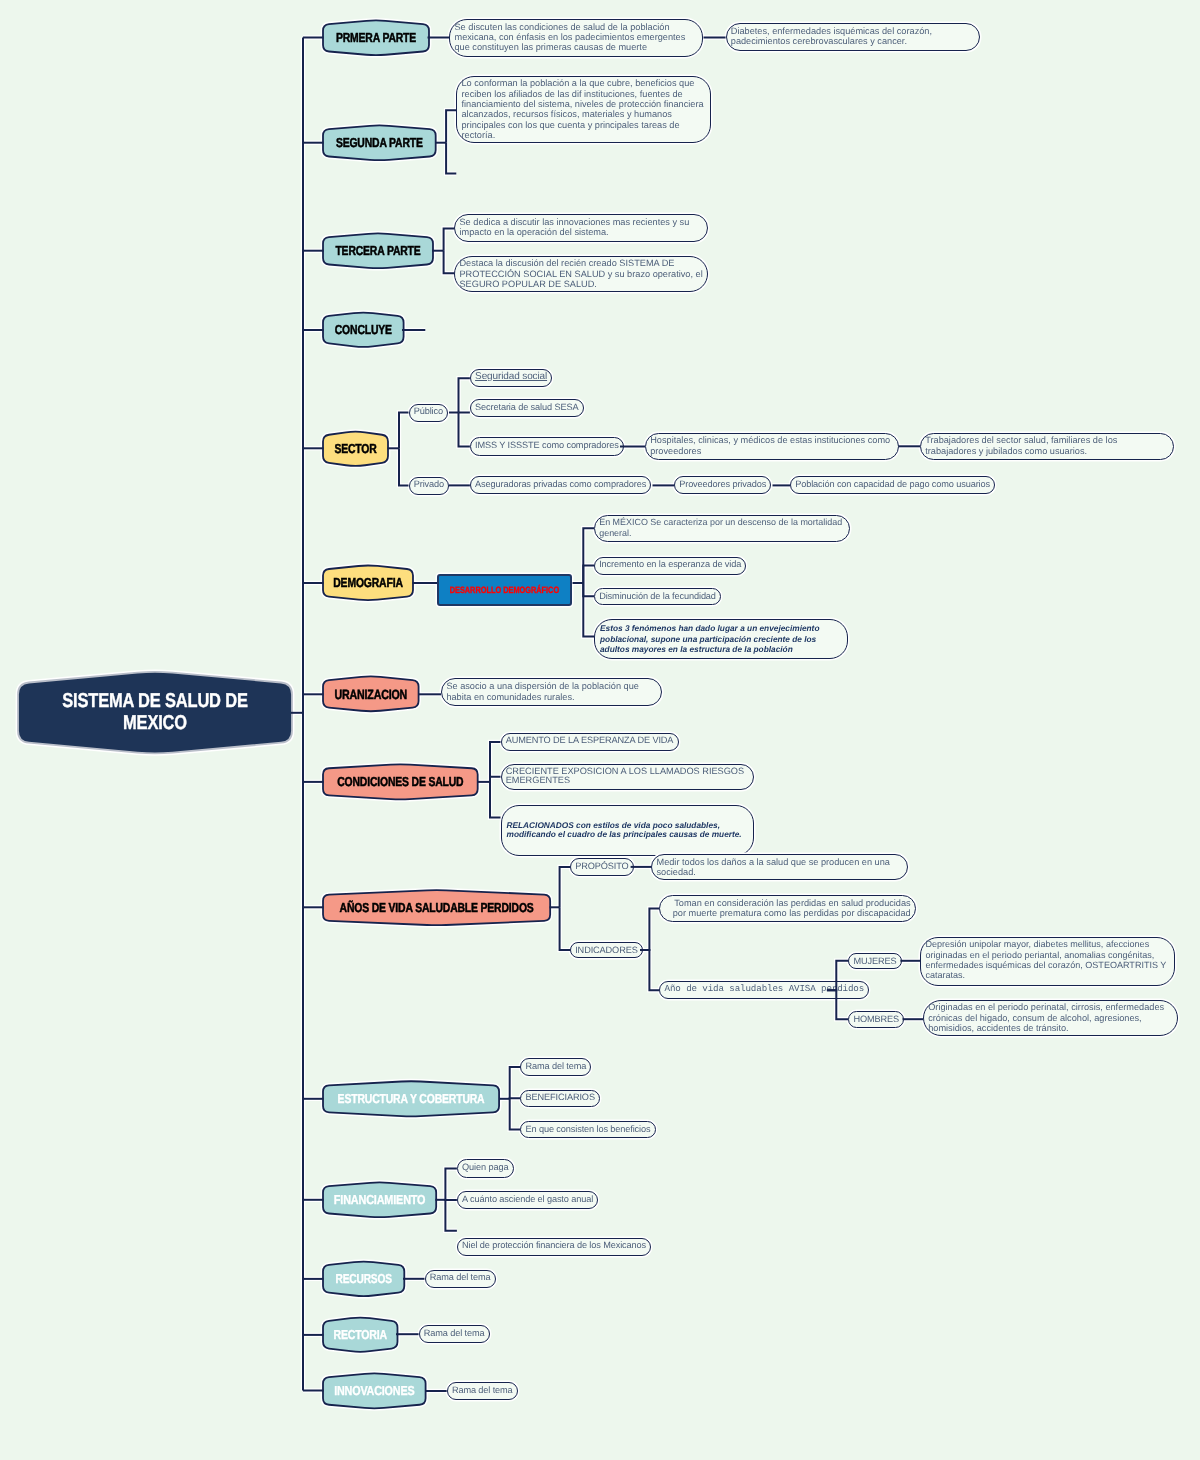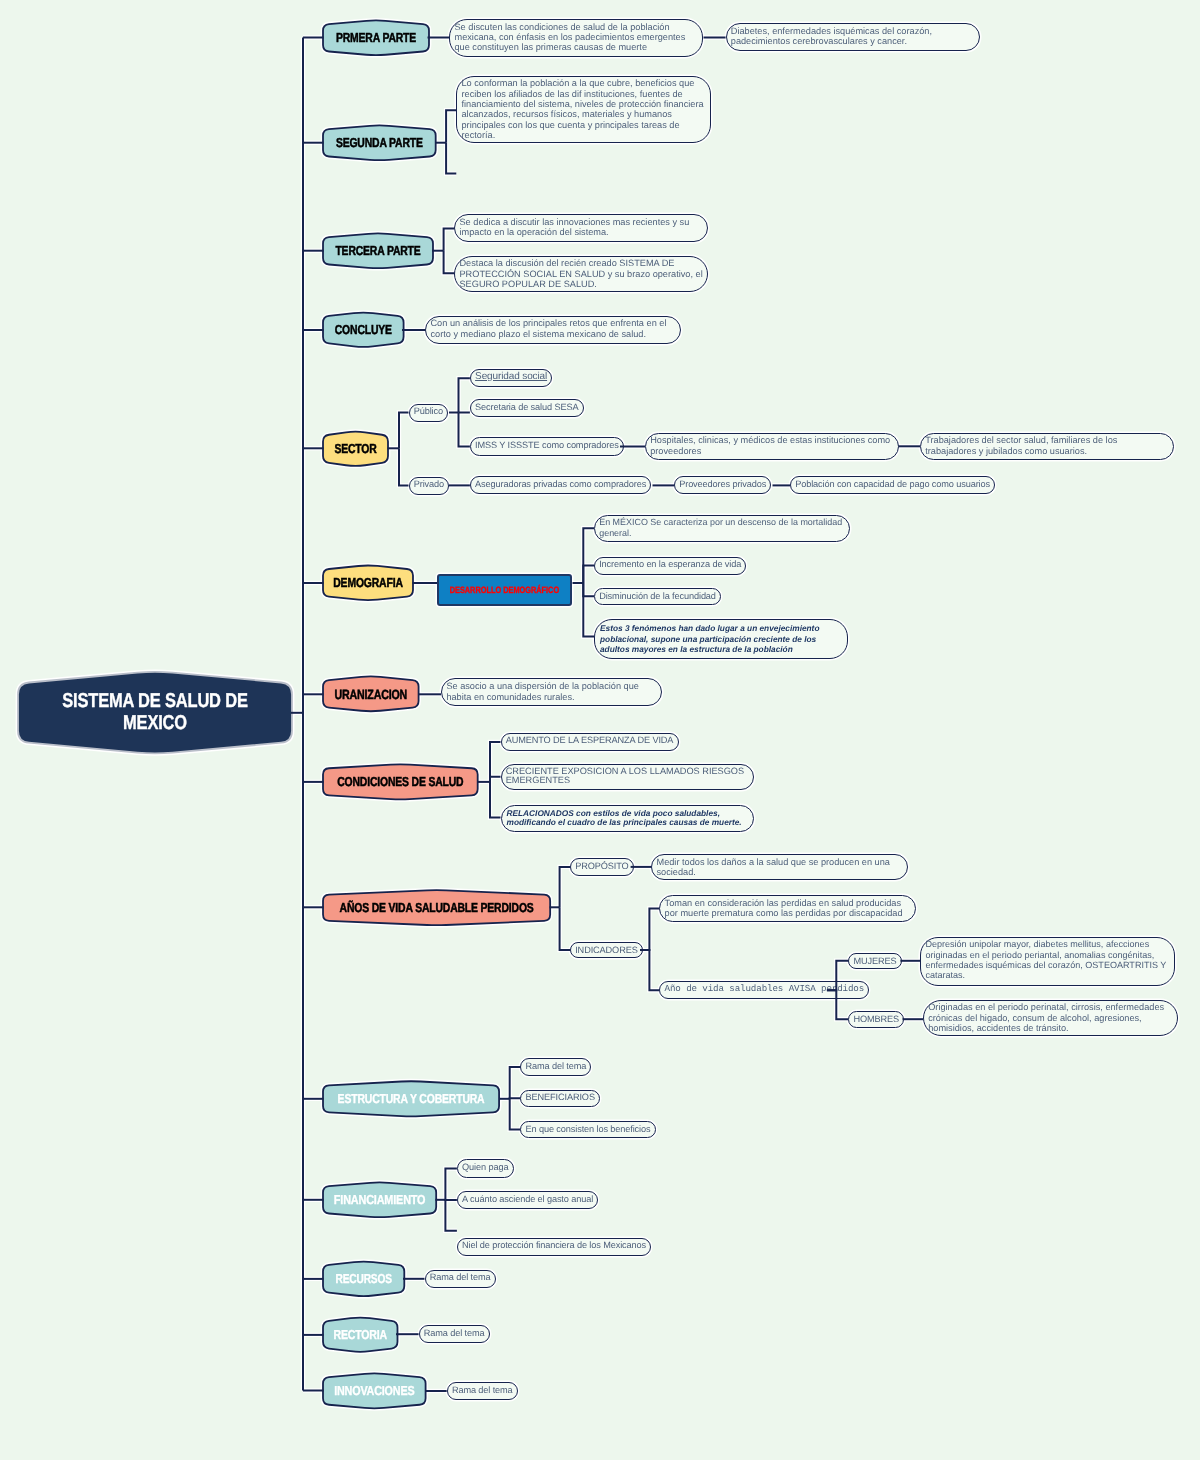--- a/index.html
+++ b/index.html
@@ -206,21 +206,20 @@
     </div>
     <div class="leaf node" style="left: 454.3px; top: 214.3px; width: 254px; min-height: 27.5px; font-size: 9.2px; line-height: 10.3px;"><span>Se dedica a discutir las innovaciones mas recientes y su impacto en la operación del sistema.</span></div>
     <div class="leaf node" style="left: 454.3px; top: 255.5px; width: 254px; min-height: 36.5px; font-size: 9.2px; line-height: 10.3px;"><span>Destaca la discusión del recién creado SISTEMA DE PROTECCIÓN SOCIAL EN SALUD y su brazo operativo, el SEGURO POPULAR DE SALUD.</span></div>
     <div class="hexwrap" style="left: 322.5px; top: 312.3px; width: 80.6px; height: 35.4px;">
       <svg width="80.6" height="35.4" viewBox="0 0 80.6 35.4">
         <path d="M0.00 10.60 Q0.00 4.60 5.96 3.92 L30.76 1.09 Q40.30 0.00 49.84 1.09 L74.64 3.92 Q80.60 4.60 80.60 10.60 L80.60 24.80 Q80.60 30.80 74.64 31.48 L49.84 34.31 Q40.30 35.40 30.76 34.31 L5.96 31.48 Q0.00 30.80 0.00 24.80 Z" fill="none" stroke="#ffffff" stroke-width="4.8" stroke-linejoin="round"></path>
         <path d="M0.00 10.60 Q0.00 4.60 5.96 3.92 L30.76 1.09 Q40.30 0.00 49.84 1.09 L74.64 3.92 Q80.60 4.60 80.60 10.60 L80.60 24.80 Q80.60 30.80 74.64 31.48 L49.84 34.31 Q40.30 35.40 30.76 34.31 L5.96 31.48 Q0.00 30.80 0.00 24.80 Z" fill="#a9d8d8" stroke="#16234d" stroke-width="1.8" stroke-linejoin="round"></path>
       </svg>
       <div class="hexlabel blk" style="color: rgb(0, 0, 0); font-size: 13px; white-space: nowrap; transform: scaleX(0.8);">CONCLUYE</div>
     </div>
-    <div class="leaf node" style="left: 425.3px; top: 315.6px; width: 255.5px; min-height: 28.5px; font-size: 9.2px; line-height: 10.3px;"><span>Con un análisis de los principales retos que enfrenta en el corto y mediano plazo el sistema mexicano de salud.</span></div>
     <div class="hexwrap" style="left: 322.5px; top: 430.5px; width: 65px; height: 35.6px;">
       <svg width="65" height="35.6" viewBox="0 0 65 35.6">
         <path d="M0.00 10.60 Q0.00 4.60 5.94 3.76 L22.99 1.35 Q32.50 0.00 42.01 1.35 L59.06 3.76 Q65.00 4.60 65.00 10.60 L65.00 25.00 Q65.00 31.00 59.06 31.84 L42.01 34.25 Q32.50 35.60 22.99 34.25 L5.94 31.84 Q0.00 31.00 0.00 25.00 Z" fill="none" stroke="#ffffff" stroke-width="4.8" stroke-linejoin="round"></path>
         <path d="M0.00 10.60 Q0.00 4.60 5.94 3.76 L22.99 1.35 Q32.50 0.00 42.01 1.35 L59.06 3.76 Q65.00 4.60 65.00 10.60 L65.00 25.00 Q65.00 31.00 59.06 31.84 L42.01 34.25 Q32.50 35.60 22.99 34.25 L5.94 31.84 Q0.00 31.00 0.00 25.00 Z" fill="#fdde7e" stroke="#16234d" stroke-width="1.8" stroke-linejoin="round"></path>
       </svg>
       <div class="hexlabel blk" style="color: rgb(0, 0, 0); font-size: 13px; white-space: nowrap; transform: scaleX(0.8);">SECTOR</div>
     </div>
     <div class="leaf node" style="left: 408.5px; top: 403.5px; min-height: 18px; font-size: 9.2px; line-height: 10.3px; white-space: nowrap; letter-spacing: -0.12px;"><span>Público</span></div>
     <div class="leaf node" style="left: 408.5px; top: 476.5px; min-height: 18px; font-size: 9.2px; line-height: 10.3px; white-space: nowrap; letter-spacing: -0.12px;"><span>Privado</span></div>
     <div class="leaf node" style="left: 469.9px; top: 369px; min-height: 18.3px; font-size: 10px; line-height: 10.3px; white-space: nowrap; letter-spacing: -0.12px; text-decoration: underline;"><span>Seguridad social</span></div>
@@ -255,32 +254,32 @@
     <div class="leaf node" style="left: 441.2px; top: 678.4px; width: 221px; min-height: 28px; font-size: 9.2px; line-height: 10.3px;"><span>Se asocio a una dispersión de la población que habita en comunidades rurales.</span></div>
     <div class="hexwrap" style="left: 322.5px; top: 764.1px; width: 154.7px; height: 35.6px;">
       <svg width="154.7" height="35.6" viewBox="0 0 154.7 35.6">
         <path d="M0.00 10.60 Q0.00 4.60 5.99 4.24 L67.77 0.57 Q77.35 0.00 86.93 0.57 L148.71 4.24 Q154.70 4.60 154.70 10.60 L154.70 25.00 Q154.70 31.00 148.71 31.36 L86.93 35.03 Q77.35 35.60 67.77 35.03 L5.99 31.36 Q0.00 31.00 0.00 25.00 Z" fill="none" stroke="#ffffff" stroke-width="4.8" stroke-linejoin="round"></path>
         <path d="M0.00 10.60 Q0.00 4.60 5.99 4.24 L67.77 0.57 Q77.35 0.00 86.93 0.57 L148.71 4.24 Q154.70 4.60 154.70 10.60 L154.70 25.00 Q154.70 31.00 148.71 31.36 L86.93 35.03 Q77.35 35.60 67.77 35.03 L5.99 31.36 Q0.00 31.00 0.00 25.00 Z" fill="#f59987" stroke="#16234d" stroke-width="1.8" stroke-linejoin="round"></path>
       </svg>
       <div class="hexlabel blk" style="color: rgb(0, 0, 0); font-size: 13px; white-space: nowrap; transform: scaleX(0.8);">CONDICIONES DE SALUD</div>
     </div>
     <div class="leaf node" style="left: 500.5px; top: 732.6px; min-height: 18.8px; font-size: 9.2px; line-height: 10.3px; white-space: nowrap; letter-spacing: -0.12px;"><span>AUMENTO DE LA ESPERANZA DE VIDA</span></div>
     <div class="leaf node" style="left: 500.5px; top: 763.8px; width: 253.2px; min-height: 25.8px; font-size: 9.2px; line-height: 9.8px;"><span>CRECIENTE EXPOSICION A LOS LLAMADOS RIESGOS EMERGENTES</span></div>
-    <div class="leaf node" style="left: 500.5px; top: 804.8px; width: 253.9px; min-height: 25.6px; font-size: 8.3px; line-height: 9.6px; color: rgb(31, 56, 100); font-weight: bold; font-style: italic; padding: 3px 5px;"><span>RELACIONADOS con estilos de vida poco saludables, modificando el cuadro de las principales causas de muerte.</span></div>
+    <div class="leaf node" style="left: 500.5px; top: 804.8px; width: 253.9px; min-height: 25.6px; font-size: 8.3px; line-height: 9.6px; color: rgb(31, 56, 100); font-weight: bold; font-style: italic; padding: 15px 5px;"><span>RELACIONADOS con estilos de vida poco saludables, modificando el cuadro de las principales causas de muerte.</span></div>
     <div class="hexwrap" style="left: 322.5px; top: 889.6px; width: 227.2px; height: 35.4px;">
       <svg width="227.2" height="35.4" viewBox="0 0 227.2 35.4">
         <path d="M0.00 10.80 Q0.00 4.80 5.99 4.55 L104.01 0.41 Q113.60 0.00 123.19 0.41 L221.21 4.55 Q227.20 4.80 227.20 10.80 L227.20 24.60 Q227.20 30.60 221.21 30.85 L123.19 34.99 Q113.60 35.40 104.01 34.99 L5.99 30.85 Q0.00 30.60 0.00 24.60 Z" fill="none" stroke="#ffffff" stroke-width="4.8" stroke-linejoin="round"></path>
         <path d="M0.00 10.80 Q0.00 4.80 5.99 4.55 L104.01 0.41 Q113.60 0.00 123.19 0.41 L221.21 4.55 Q227.20 4.80 227.20 10.80 L227.20 24.60 Q227.20 30.60 221.21 30.85 L123.19 34.99 Q113.60 35.40 104.01 34.99 L5.99 30.85 Q0.00 30.60 0.00 24.60 Z" fill="#f59987" stroke="#16234d" stroke-width="1.8" stroke-linejoin="round"></path>
       </svg>
       <div class="hexlabel blk" style="color: rgb(0, 0, 0); font-size: 13px; white-space: nowrap; transform: scaleX(0.8);">AÑOS DE VIDA SALUDABLE PERDIDOS</div>
     </div>
     <div class="leaf node" style="left: 570px; top: 858.1px; min-height: 17.5px; font-size: 9.2px; line-height: 10.3px; white-space: nowrap; letter-spacing: -0.12px;"><span>PROPÓSITO</span></div>
     <div class="leaf node" style="left: 570px; top: 941.9px; min-height: 16.5px; font-size: 9.2px; line-height: 10.3px; white-space: nowrap; letter-spacing: -0.12px;"><span>INDICADORES</span></div>
     <div class="leaf node" style="left: 651.3px; top: 853.8px; width: 256.8px; min-height: 25px; font-size: 9.2px; line-height: 10.3px;"><span>Medir todos los daños a la salud que se producen en una sociedad.</span></div>
-    <div class="leaf node" style="left: 659.4px; top: 895.3px; width: 256.5px; min-height: 26.3px; font-size: 9.2px; line-height: 10.3px;"><span>Toman en consideración las perdidas en salud producidas por muerte prematura como las perdidas por discapacidad</span></div>
+    <div class="leaf node" style="left: 659.4px; top: 895.3px; width: 256.5px; min-height: 26.3px; font-size: 9.2px; line-height: 10.3px; text-align: right;"><span>Toman en consideración las perdidas en salud producidas por muerte prematura como las perdidas por discapacidad</span></div>
     <div class="leaf node" style="left: 659.4px; top: 981.3px; min-height: 18px; font-size: 9.2px; line-height: 10.3px; white-space: nowrap; letter-spacing: -0.12px; font-family: Liberation Mono, monospace;"><span>Año de vida saludables AVISA perdidos</span></div>
     <div class="leaf node" style="left: 848.3px; top: 953.1px; min-height: 15.4px; font-size: 9.2px; line-height: 10.3px; white-space: nowrap; letter-spacing: -0.12px;"><span>MUJERES</span></div>
     <div class="leaf node" style="left: 848.3px; top: 1011.3px; min-height: 15.7px; font-size: 9.2px; line-height: 10.3px; white-space: nowrap; letter-spacing: -0.12px;"><span>HOMBRES</span></div>
     <div class="leaf node" style="left: 920.2px; top: 936.5px; width: 254.5px; min-height: 49.1px; font-size: 9.05px; line-height: 10.3px;"><span>Depresión unipolar mayor, diabetes mellitus, afecciones originadas en el periodo periantal, anomalias congénitas, enfermedades isquémicas del corazón, OSTEOARTRITIS Y cataratas.</span></div>
     <div class="leaf node" style="left: 923px; top: 999.5px; width: 254.6px; min-height: 36.4px; font-size: 9.2px; line-height: 10.3px;"><span>Originadas en el periodo perinatal, cirrosis, enfermedades crónicas del higado, consum de alcohol, agresiones, homisidios, accidentes de tránsito.</span></div>
     <div class="hexwrap" style="left: 322.5px; top: 1081px; width: 176.1px; height: 35.6px;">
       <svg width="176.1" height="35.6" viewBox="0 0 176.1 35.6">
         <path d="M0.00 10.60 Q0.00 4.60 5.99 4.29 L78.46 0.50 Q88.05 0.00 97.64 0.50 L170.11 4.29 Q176.10 4.60 176.10 10.60 L176.10 25.00 Q176.10 31.00 170.11 31.31 L97.64 35.10 Q88.05 35.60 78.46 35.10 L5.99 31.31 Q0.00 31.00 0.00 25.00 Z" fill="none" stroke="#ffffff" stroke-width="4.8" stroke-linejoin="round"></path>
         <path d="M0.00 10.60 Q0.00 4.60 5.99 4.29 L78.46 0.50 Q88.05 0.00 97.64 0.50 L170.11 4.29 Q176.10 4.60 176.10 10.60 L176.10 25.00 Q176.10 31.00 170.11 31.31 L97.64 35.10 Q88.05 35.60 78.46 35.10 L5.99 31.31 Q0.00 31.00 0.00 25.00 Z" fill="#a9d8d8" stroke="#16234d" stroke-width="1.8" stroke-linejoin="round"></path>
       </svg>

